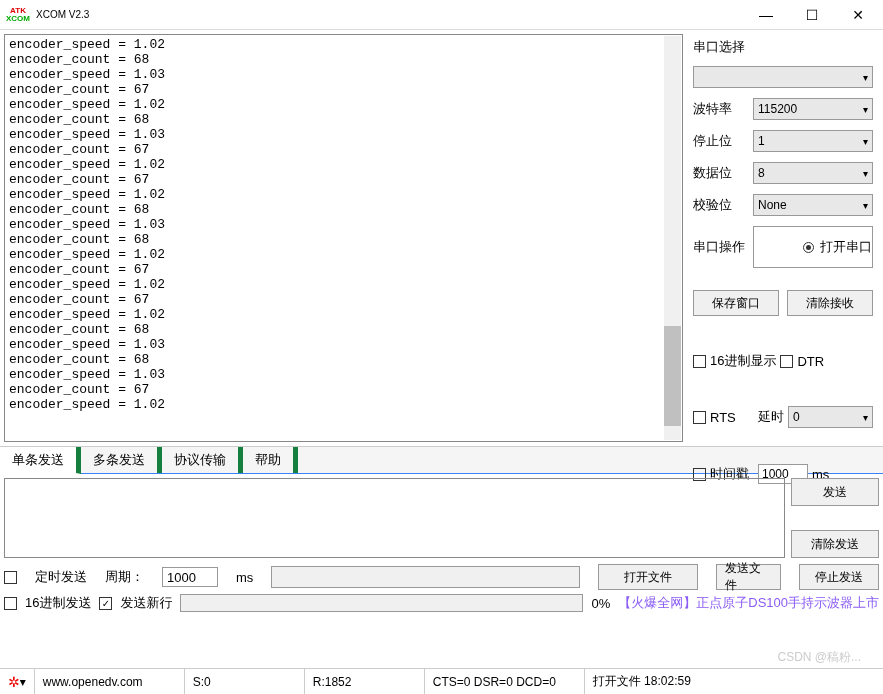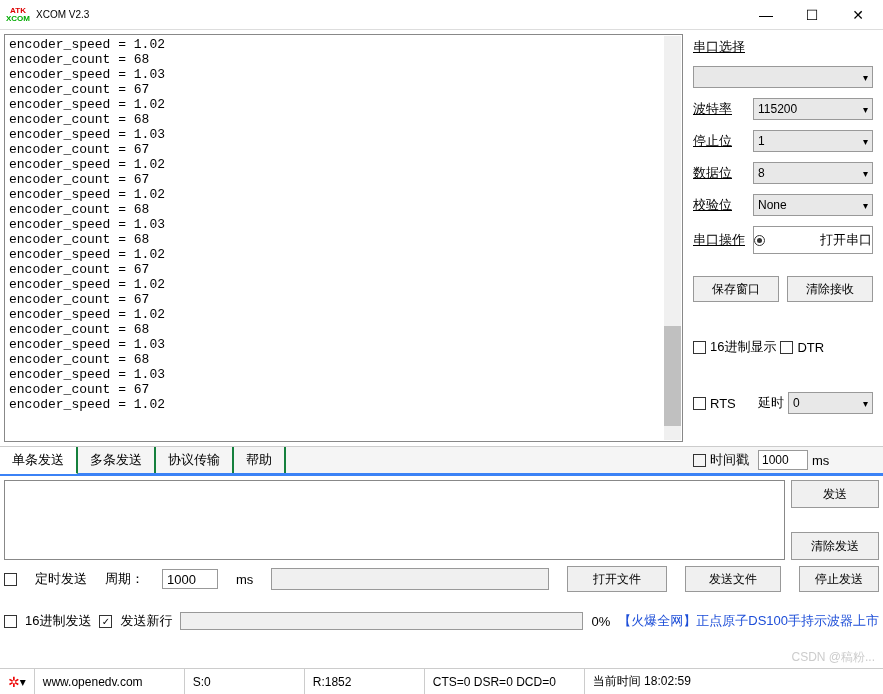--- a/index.html
+++ b/index.html
@@ -11,52 +11,52 @@
 .title { flex: 1; font-size: 10px; }
 .winbtns { display: flex; }
 .winbtn { width: 46px; height: 30px; display: flex; align-items: center; justify-content: center; font-size: 14px; }
 .main { display: flex; height: 416px; }
 .terminal-wrap { flex: 1; padding: 4px 0 4px 4px; position: relative; }
 .terminal { border: 1px solid #888; height: 100%; padding: 2px 4px; font-family: "Courier New", monospace; font-size: 13px; line-height: 15px; white-space: pre; overflow: hidden; position: relative; }
 .scrollbar { position: absolute; right: 1px; top: 1px; bottom: 1px; width: 17px; background: #f0f0f0; }
 .scroll-thumb { position: absolute; left: 0; right: 0; top: 290px; height: 100px; background: #c0c0c0; }
 .sidebar { width: 200px; padding: 8px 10px 4px 10px; }
 .sb-row { display: flex; align-items: center; margin-bottom: 10px; }
-.sb-label { width: 60px; font-size: 13px; text-decoration: underline; }
+.sb-label { width: 60px; font-size: 13px; }
 .combo { flex: 1; height: 22px; border: 1px solid #999; background: #e8e8e8; display: flex; align-items: center; padding: 0 4px; font-size: 12px; position: relative; }
 .combo .arrow { position: absolute; right: 4px; font-size: 10px; }
 .combo.wide { width: 100%; }
-.radio-btn { flex: 1; height: 28px; border: 1px solid #999; display: flex; align-items: center; justify-content: space-between; gap: 6px; font-size: 13px; }
+.radio-btn { flex: 1; height: 42px; border: 1px solid #999; display: flex; align-items: center; justify-content: flex-end; gap: 6px; font-size: 13px; }
 .radio-circle { width: 11px; height: 11px; border: 1px solid #333; border-radius: 50%; display: flex; align-items: center; justify-content: center; }
 .radio-dot { width: 5px; height: 5px; background: #333; border-radius: 50%; }
 .btn { height: 24px; border: 1px solid #999; background: #f0f0f0; padding: 12px 8px; font-size: 12px; display: flex; align-items: center; justify-content: center; cursor: default; }
 .btn-row { display: flex; gap: 8px; margin-bottom: 6px; }
 .btn-row .btn { flex: 1; }
 .chk-row { display: flex; align-items: center; gap: 4px; margin-bottom: 6px; font-size: 13px; margin-top: 36px; }
 .chk { width: 13px; height: 13px; border: 1px solid #333; display: inline-flex; align-items: center; justify-content: center; font-size: 10px; }
 .num-input { width: 50px; height: 20px; border: 1px solid #999; padding: 0 3px; font-size: 12px; display: flex; align-items: center; background: #fff; }
 .tabs-area { border-top: 1px solid #ccc; }
 .tabs { display: flex; background: #f5f5f5; }
-.tab { padding: 4px 12px; font-size: 13px; border-right: 2px solid #15803d; }
+.tab { padding: 4px 12px; font-size: 13px; border-right: 5px solid #15803d; }
 .tab.active { background: #fff; border-bottom: 1px solid #fff; margin-bottom: -1px; }
-.tab-body { padding: 4px; border-top: 3px solid #3b82f6; }
+.tab-body { padding: 4px; border-top: 1px solid #3b82f6; }
 .send-row { display: flex; gap: 6px; }
 .send-input { flex: 1; height: 80px; border: 1px solid #888; }
 .send-btns { width: 88px; display: flex; flex-direction: column; justify-content: space-between; }
 .send-btns .btn { height: 28px; }
 .ctrl-row { display: flex; align-items: center; gap: 18px; margin-top: 6px; font-size: 13px; }
 .period-input { width: 56px; height: 20px; border: 1px solid #999; padding: 0 4px; display: flex; align-items: center; }
 .file-input { flex: 1; height: 22px; border: 1px solid #999; background: #f0f0f0; }
-.progress-row { display: flex; align-items: center; gap: 8px; margin-top: 20px; font-size: 13px; }
+.progress-row { display: flex; align-items: center; gap: 8px; margin-top: 4px; font-size: 13px; }
 .progress { flex: 1; height: 18px; border: 1px solid #999; background: #f0f0f0; }
-.link { color: #1d4ed8; font-size: 13px; }
+.link { color: #8b5cf6; font-size: 13px; }
 .statusbar { position: absolute; bottom: 0; left: 0; right: 0; height: 26px; border-top: 1px solid #ccc; display: flex; align-items: center; font-size: 12px; }
 .status-seg { padding: 0 8px; border-right: 1px solid #ccc; height: 100%; display: flex; align-items: center; }
 .gear { color: #e00; font-size: 14px; }
-.watermark { position: absolute; right: 8px; bottom: 28px; color: #ccc; font-size: 12px; }
+.watermark { position: absolute; right: 22px; bottom: 28px; color: #ccc; font-size: 12px; }
 </style>
 </head>
 <body>
 
 <div class="titlebar">
   <div class="app-icon">
       <span class="t1">ATK</span>
       <span class="t2">XCOM</span>
     </div>
   <div class="title">XCOM V2.3</div>
@@ -189,21 +189,21 @@
       </div>
     </div>
     <div class="ctrl-row">
       <span class="chk"></span>
         <span>定时发送</span>
       <span>周期：</span>
       <div class="period-input">1000</div>
       <span>ms</span>
       <div class="file-input"></div>
       <div class="btn" style="width:100px">打开文件</div>
-      <div class="btn" style="width:96px">发送文件</div>
+      <div class="btn" style="width:65px">发送文件</div>
       <div class="btn" style="width:80px">停止发送</div>
     </div>
     <div class="progress-row">
       <span class="chk"></span>
         <span>16进制发送</span>
       <span class="chk">✓</span>
         <span>发送新行</span>
       <div class="progress"></div>
       <span>0%</span>
       <span class="link">【火爆全网】正点原子DS100手持示波器上市</span>
@@ -222,17 +222,17 @@
   <div class="status-seg" style="width:120px">
       <span>S:0</span>
     </div>
   <div class="status-seg" style="width:120px">
       <span>R:1852</span>
     </div>
   <div class="status-seg" style="width:160px">
       <span>CTS=0 DSR=0 DCD=0</span>
     </div>
   <div class="status-seg" style="flex:1;border:none">
-      <span>当前时间 18:02:59</span>
+      <span>打开文件 18:02:59</span>
     </div>
 </div>
 
 <div class="watermark">CSDN @稿粉...</div>
 
 </body></html>

